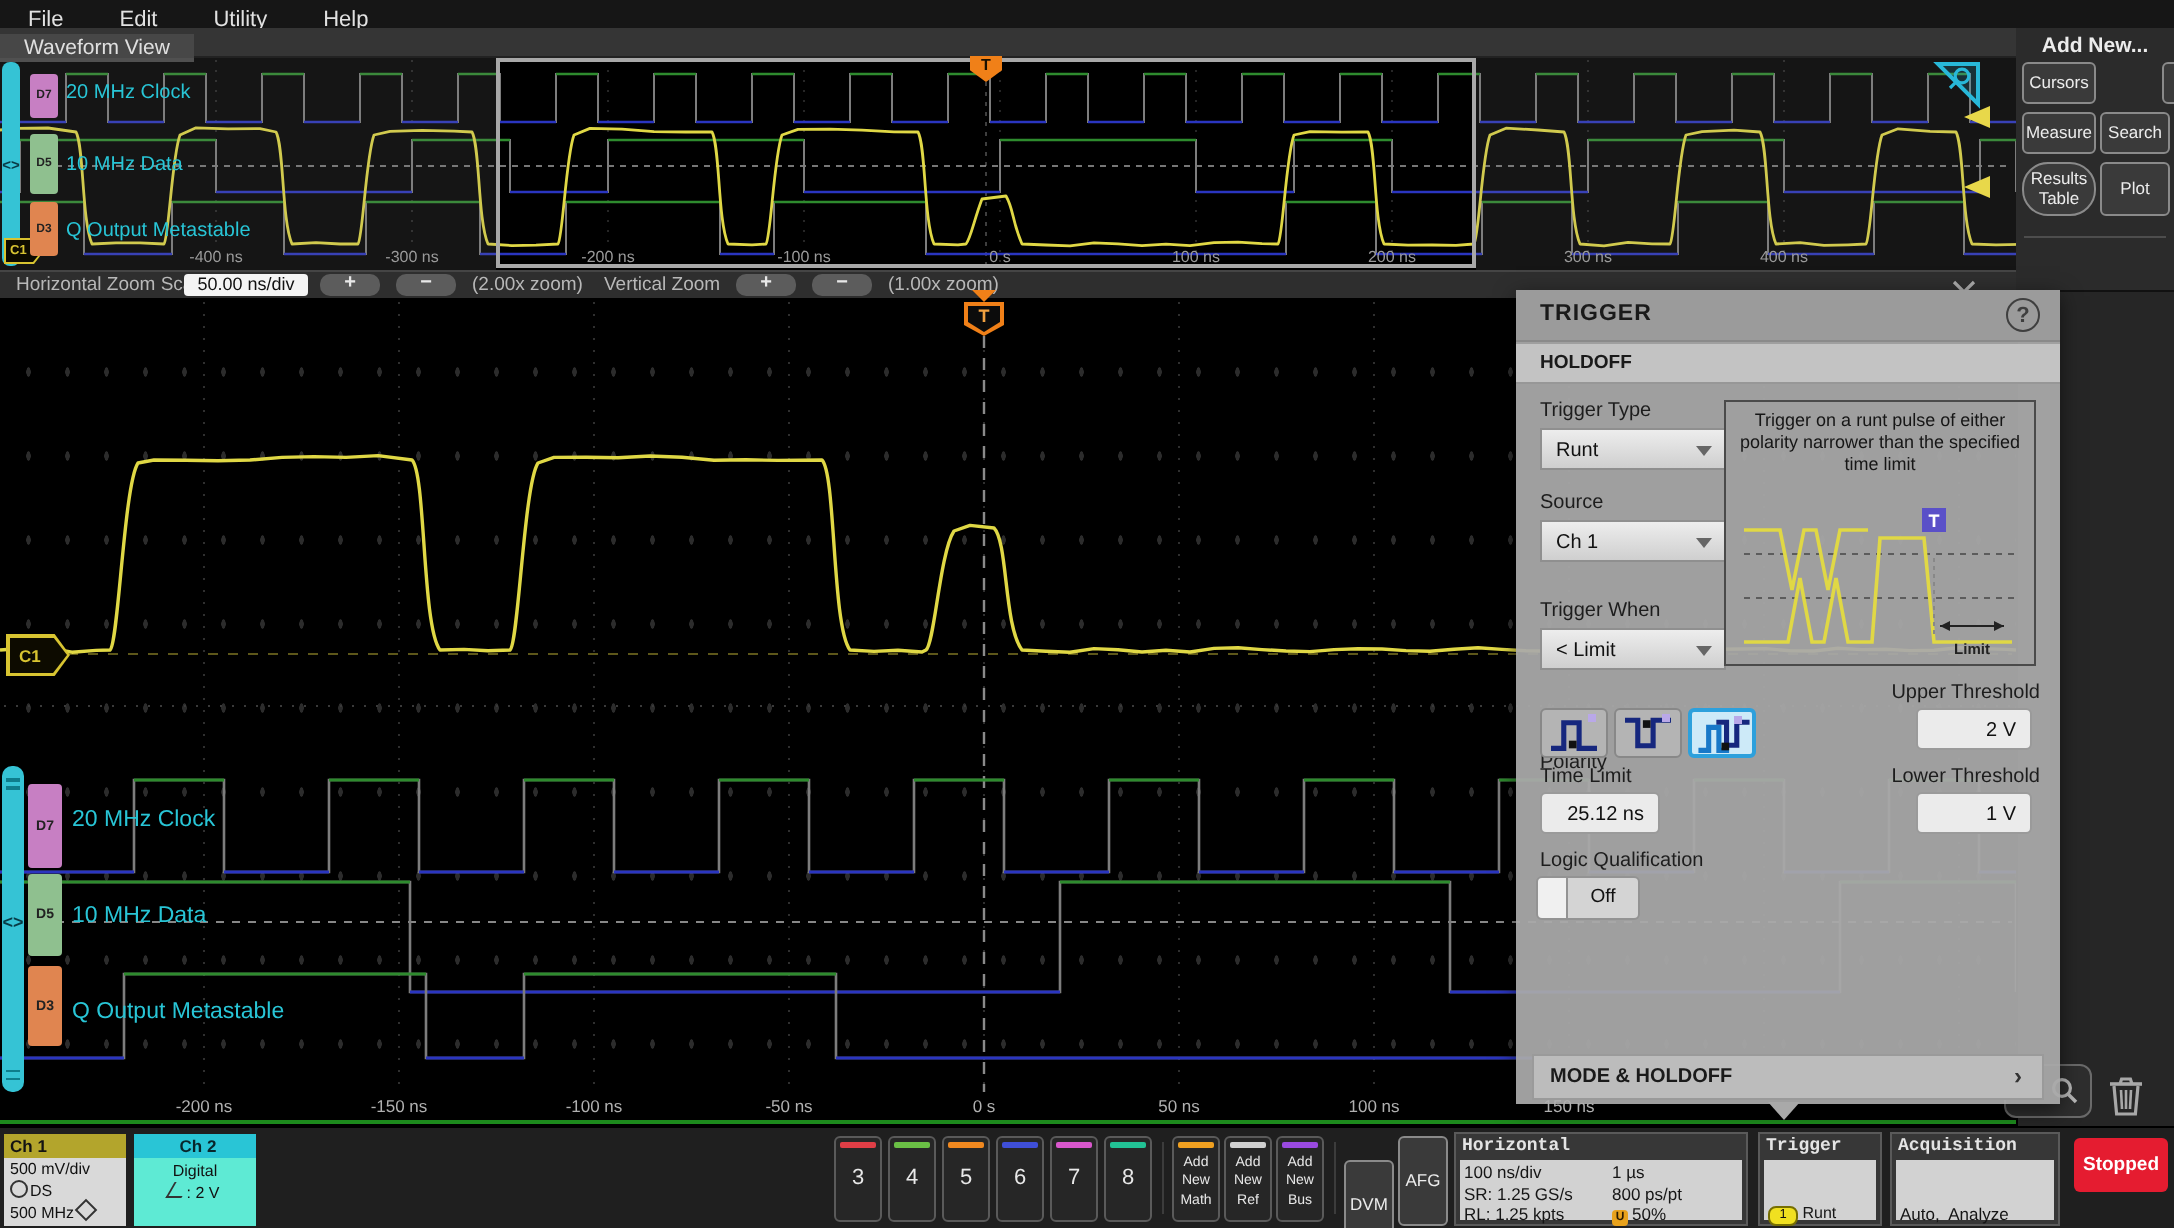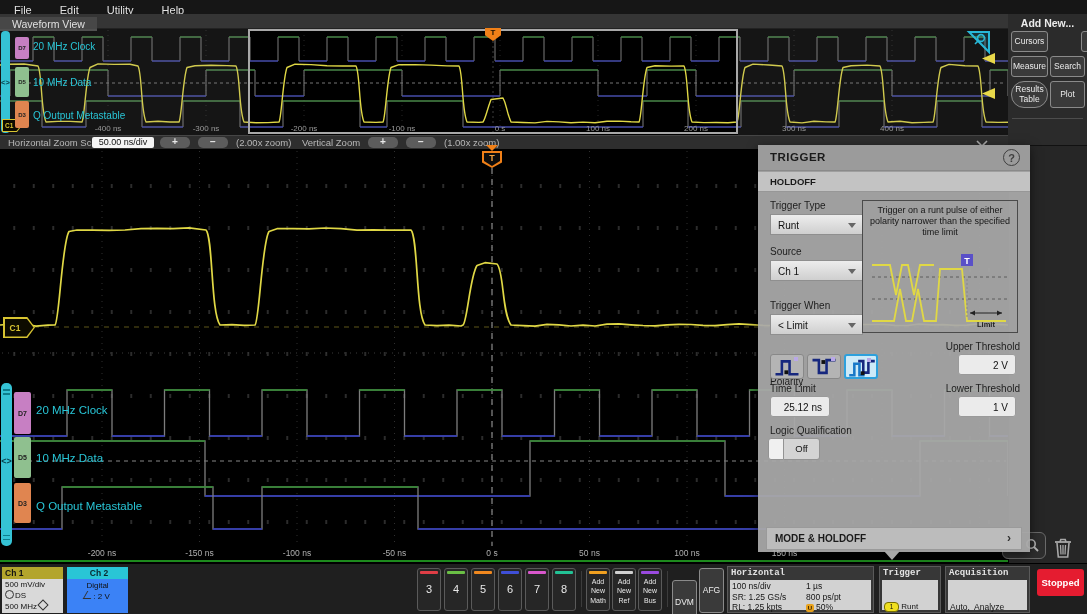--- a/index.html
+++ b/index.html
@@ -279,21 +279,21 @@
       <div class="abs" style="left:0;top:0;width:61px;height:12px;background:#b3a52c;color:#131313;font-size:8.5px;font-weight:bold;line-height:12px;padding-left:3px;box-sizing:border-box;">Ch 1</div>
       <div class="abs" style="left:0;top:12px;width:61px;height:34px;background:#d9d9d9;color:#111;font-size:8px;line-height:11px;padding:0 3px;box-sizing:border-box;">
         <div>500 mV/div</div>
         <div><span style="display:inline-block;width:7px;height:7px;border:1px solid #333;border-radius:50%;vertical-align:-1px;margin-right:1px;"></span><span>DS</span></div>
         <div><span>500 MHz</span> <span style="display:inline-block;width:6px;height:6px;border:1px solid #333;transform:rotate(45deg);"></span></div>
       </div>
     </div>
 
     <div class="abs" style="left:67px;top:3px;width:56px;height:46px;text-align:center;">
       <div class="abs" style="left:0;top:0;width:61px;height:12px;background:#29c5d6;color:#08262b;font-size:8.5px;font-weight:bold;line-height:12px;padding-left:3px;box-sizing:border-box;">Ch 2</div>
-      <div class="abs" style="left:0;top:12px;width:61px;height:34px;background:#3b82f6;color:#111;font-size:8px;line-height:11px;padding:1px 3px;box-sizing:border-box;">
+      <div class="abs" style="left:0;top:12px;width:61px;height:34px;background:#5eead4;color:#111;font-size:8px;line-height:11px;padding:1px 3px;box-sizing:border-box;">
         <div>Digital</div>
         <div><span style="display:inline-block;width:7px;height:7px;border-left:1px solid #333;border-bottom:1px solid #333;transform:skewX(-30deg);"></span><span style="white-space:pre;">: 2 V</span></div>
       </div>
     </div>
 
     <div id="chan-buttons">
         <div class="chanbtn" style="position: absolute; left: 417px; top: 4px;">
           <div style="position: absolute; left: 2px; right: 2px; top: 2px; height: 3px; background: rgb(224, 62, 70); border-radius: 1px;"></div>
           <div style="position: absolute; left: 0px; right: 0px; top: 14px; text-align: center; color: rgb(232, 232, 232); font-size: 11px;">3</div>
         </div>

